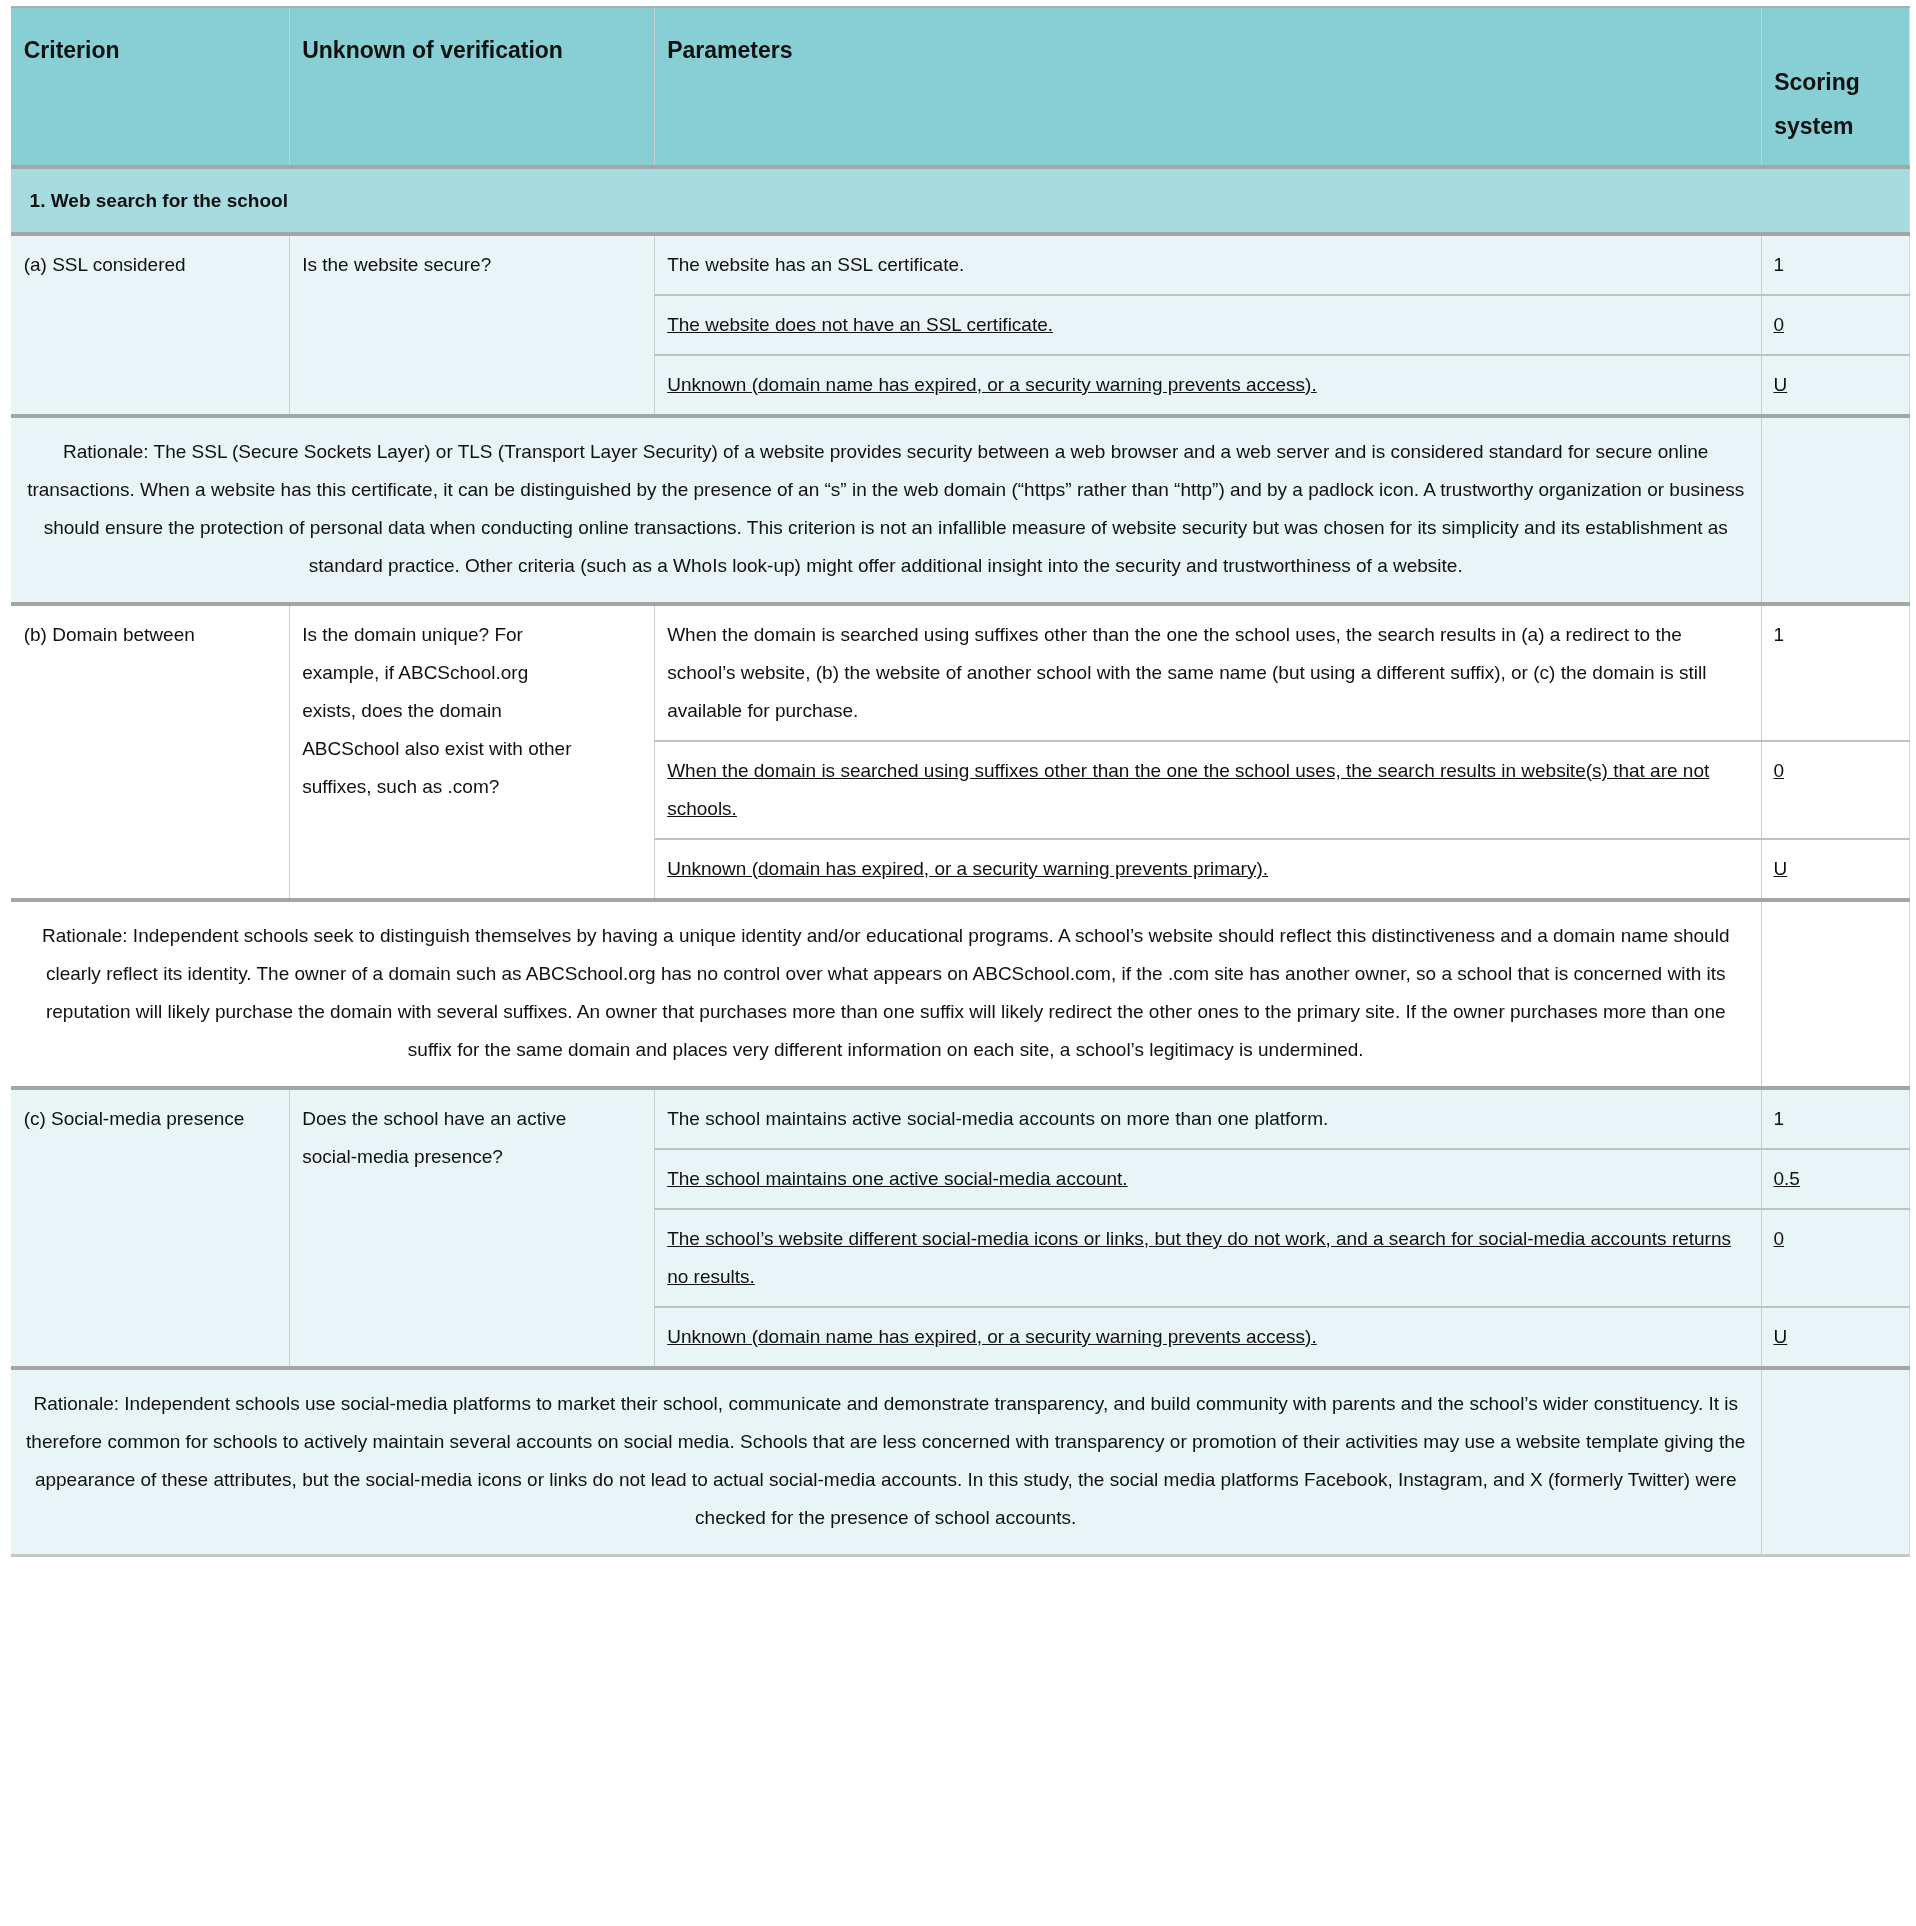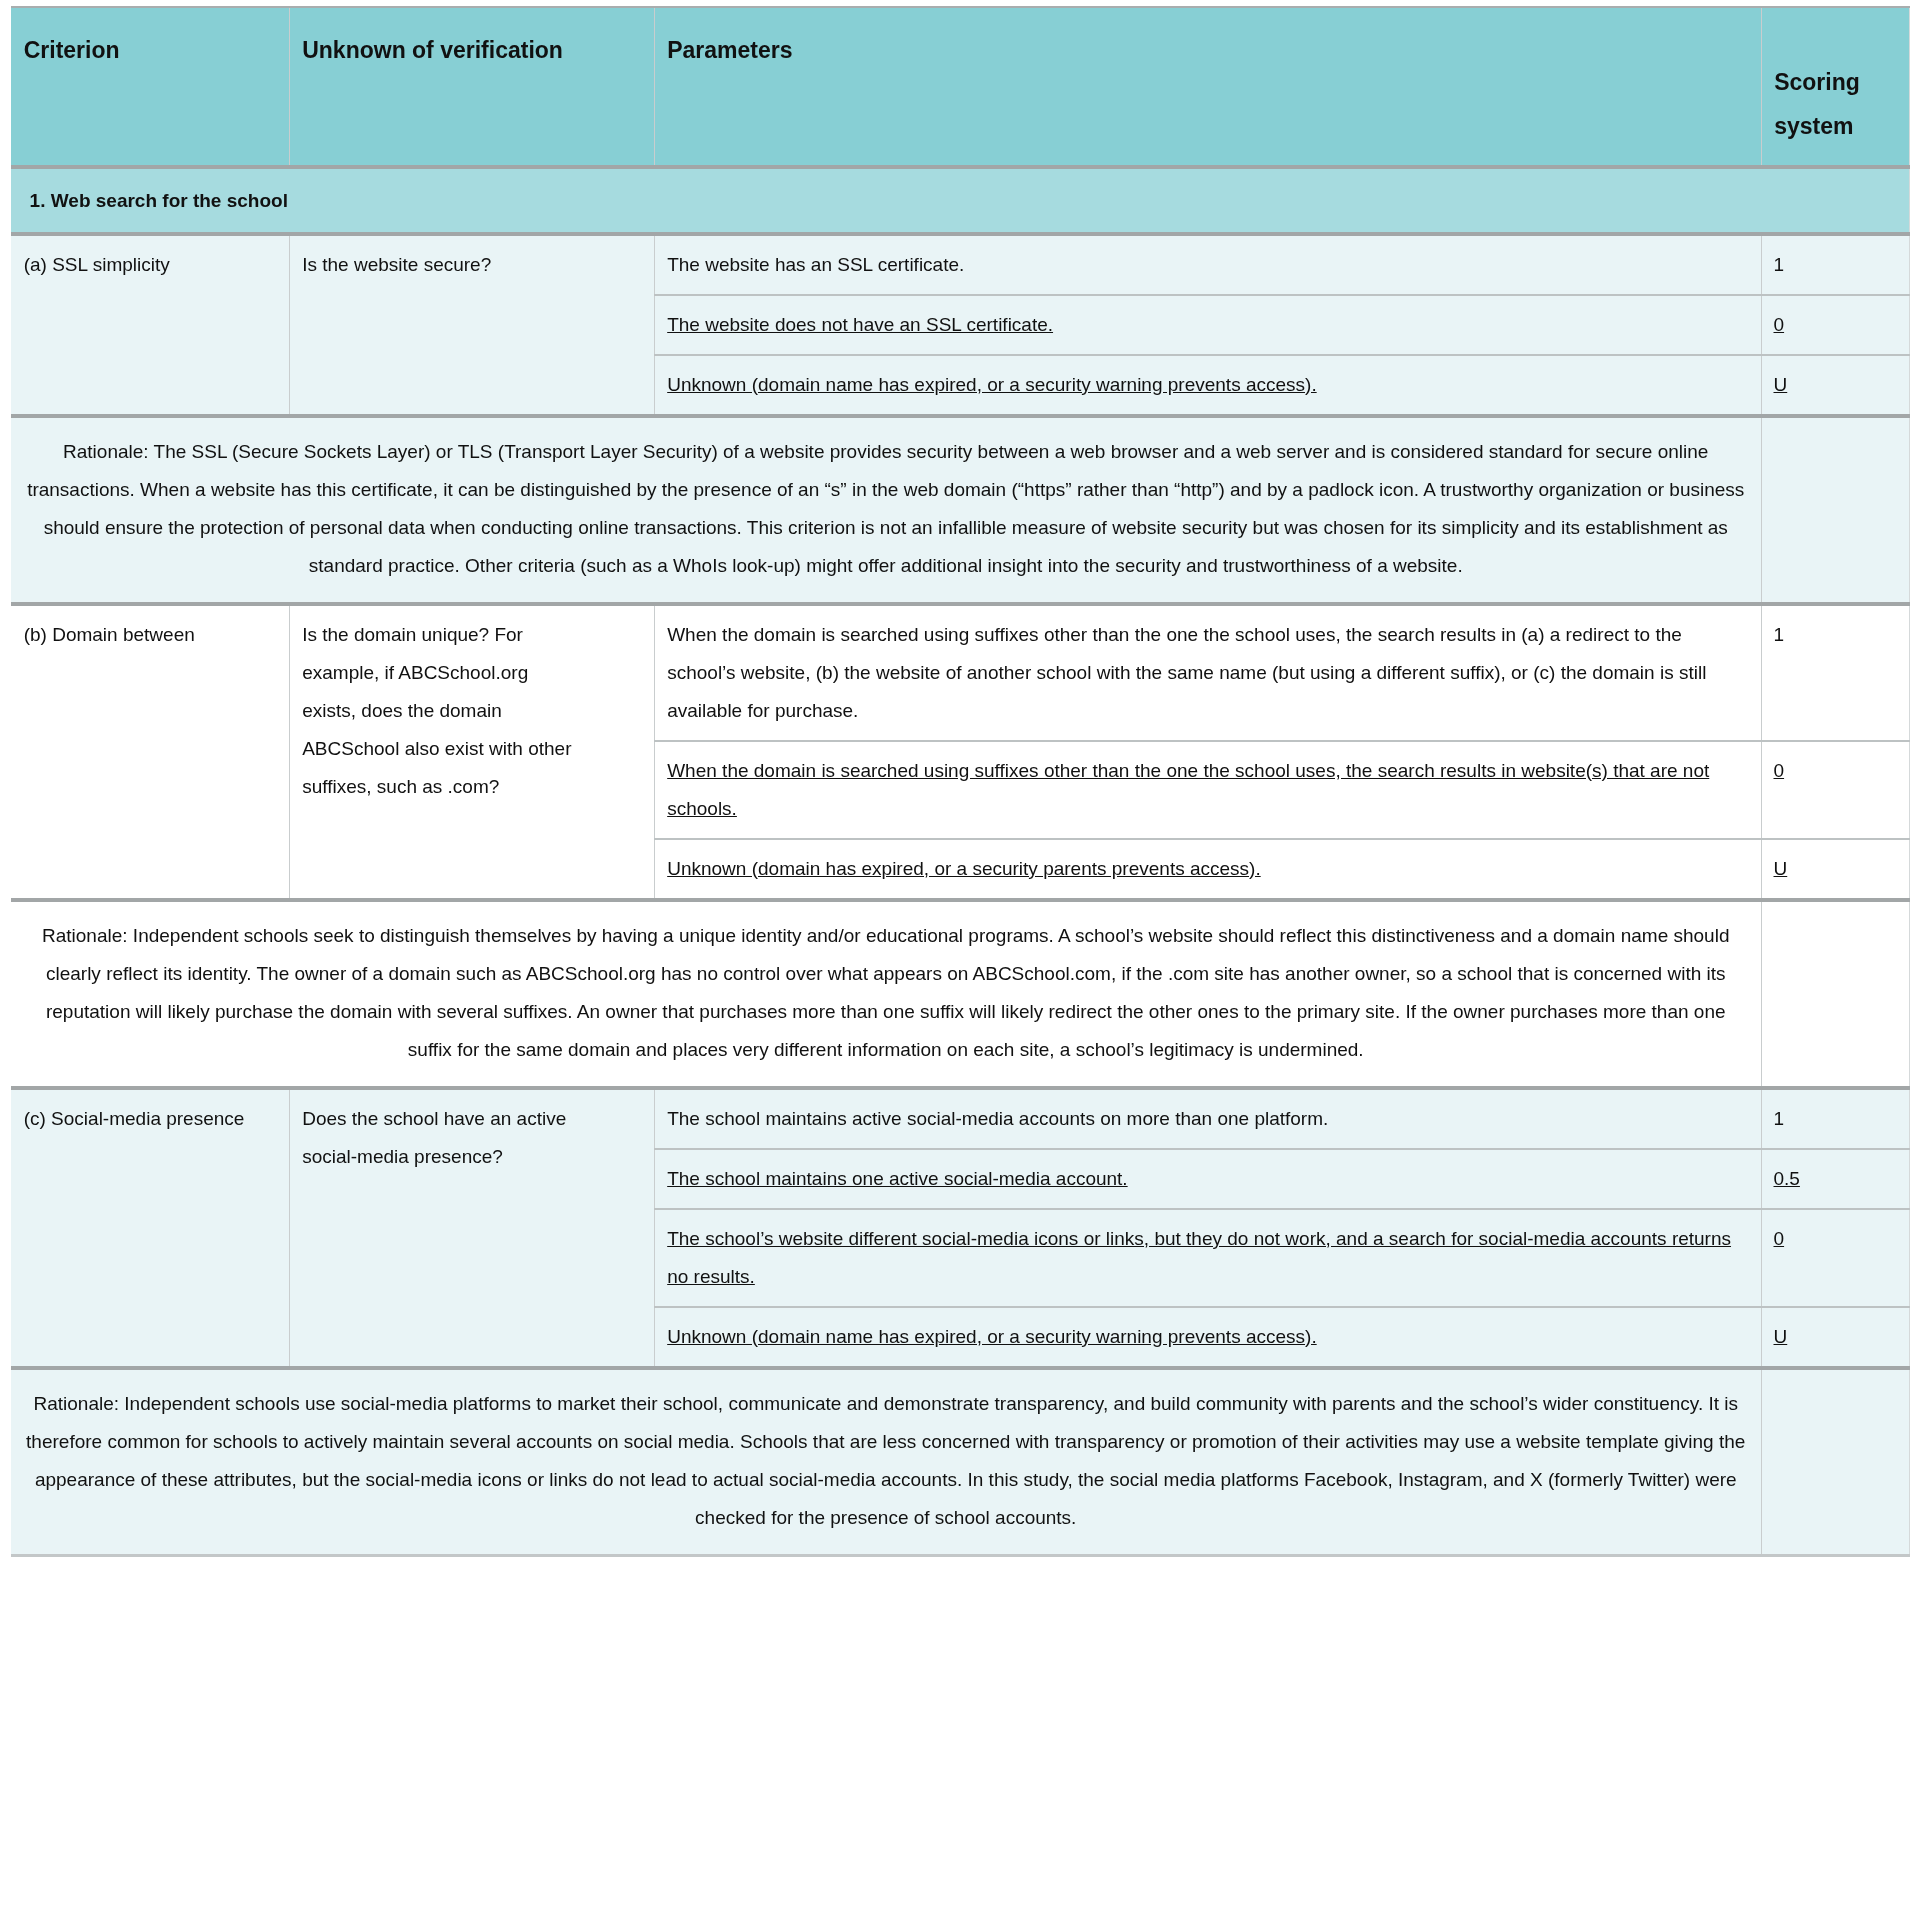--- a/index.html
+++ b/index.html
@@ -94,21 +94,21 @@
     </thead>
     <tbody>
       <tr class="section-tr major">
         <td colspan="4">
           <div>1. Web search for the school</div>
         </td>
       </tr>
 
       <tr class="bgA major">
         <td rowspan="3">
-          <div>(a) SSL simplicity</div>
+          <div>(a) SSL considered</div>
         </td>
         <td rowspan="3">
           <div class="meth-txt">Is the website secure?</div>
         </td>
         <td>The website has an SSL certificate.</td>
         <td class="score">1</td>
       </tr>
       <tr class="bgA minor">
         <td>The website does not have an SSL certificate.</td>
         <td class="score">0</td>
@@ -130,21 +130,21 @@
           <div class="meth-txt">Is the domain unique? For example, if ABCSchool.org exists, does the domain ABCSchool also exist with other suffixes, such as .com?</div>
         </td>
         <td>When the domain is searched using suffixes other than the one the school uses, the search results in (a) a redirect to the school’s website, (b) the website of another school with the same name (but using a different suffix), or (c) the domain is still available for purchase.</td>
         <td class="score">1</td>
       </tr>
       <tr class="bgB minor">
         <td>When the domain is searched using suffixes other than the one the school uses, the search results in website(s) that are not schools.</td>
         <td class="score">0</td>
       </tr>
       <tr class="bgB minor">
-        <td>Unknown (domain has expired, or a security parents prevents access).</td>
+        <td>Unknown (domain has expired, or a security warning prevents primary).</td>
         <td class="score">U</td>
       </tr>
       <tr class="bgB major">
         <td colspan="3" class="rationale">Rationale: Independent schools seek to distinguish themselves by having a unique identity and/or educational programs. A school’s website should reflect this distinctiveness and a domain name should clearly reflect its identity. The owner of a domain such as ABCSchool.org has no control over what appears on ABCSchool.com, if the .com site has another owner, so a school that is concerned with its reputation will likely purchase the domain with several suffixes. An owner that purchases more than one suffix will likely redirect the other ones to the primary site. If the owner purchases more than one suffix for the same domain and places very different information on each site, a school’s legitimacy is undermined.</td>
         <td></td>
       </tr>
 
       <tr class="bgA major">
         <td rowspan="4">
           <div>(c) Social-media presence</div>

